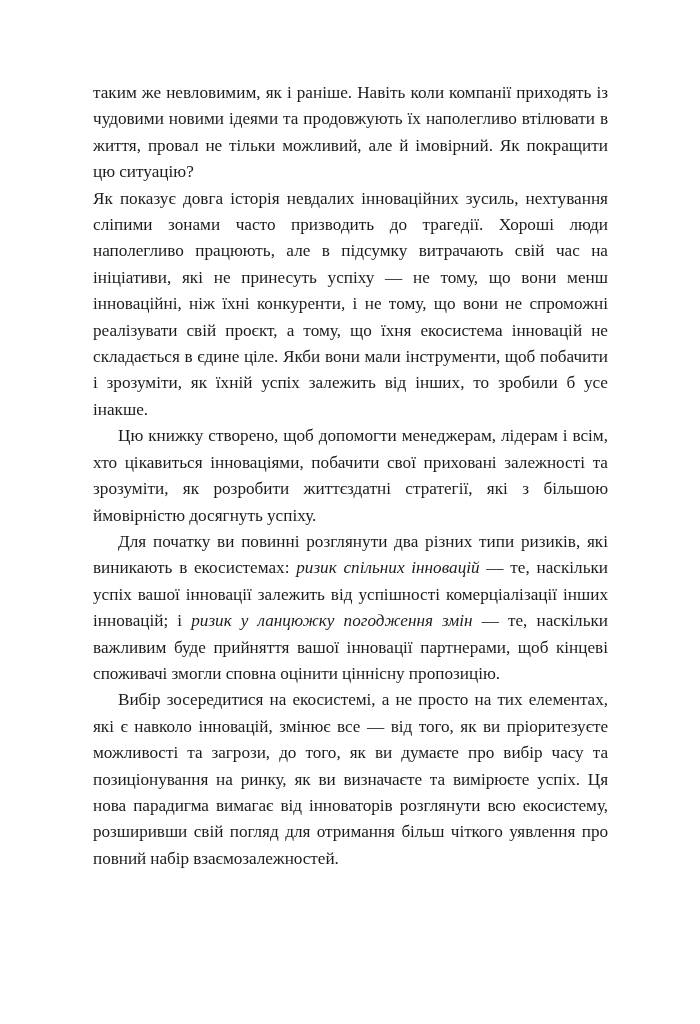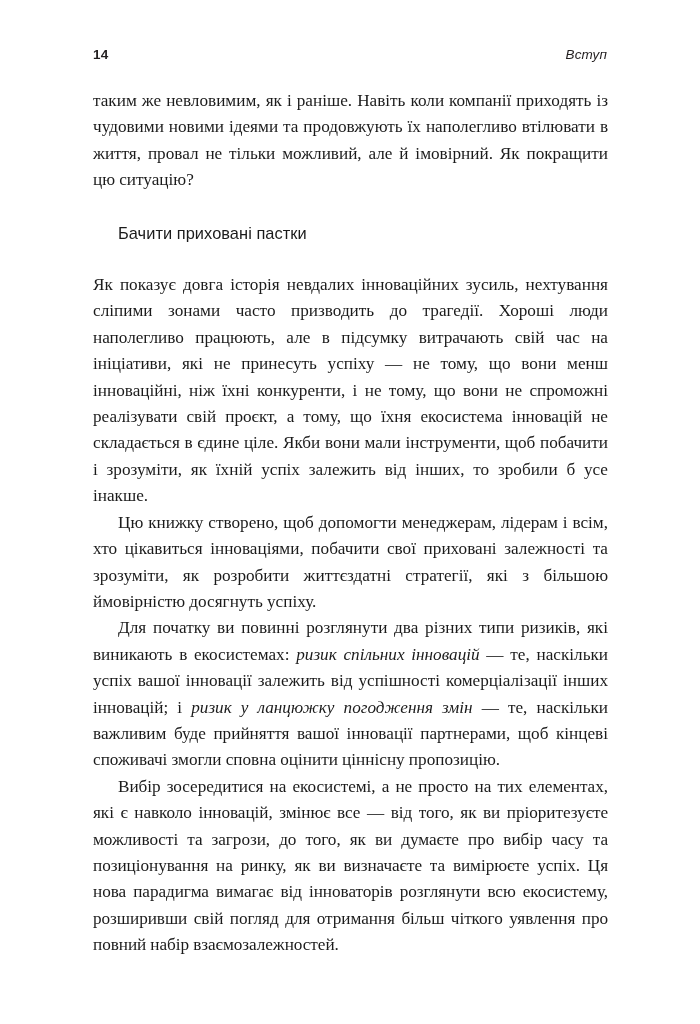--- a/index.html
+++ b/index.html
@@ -53,21 +53,21 @@
     font-weight: 400;
     color: #231f20;
     line-height: 1;
     letter-spacing: 0.1px;
   }
 
   
   .text-block {
     position: absolute;
     left: 93px;
-    top: 88px;
+    top: 80px;
     width: 515px;
   }
 
   p.body-par {
     margin: 0;
     font-size: 17.2px;
     line-height: 26.4px;
     text-align: justify;
     text-justify: inter-word;
     text-indent: 0;
@@ -98,30 +98,25 @@
 
   em.term {
     font-style: italic;
   }
 </style>
 </head>
 <body>
 
 <div class="page">
 
-  <div class="running-head">
-    <span class="folio">14</span>
-    <span class="running-title">Вступ</span>
-  </div>
 
   <div class="text-block">
 
     <p class="body-par">таким же невловимим, як і раніше. Навіть коли компанії приходять із чудовими новими ідеями та продовжують їх наполегливо втілювати в життя, провал не тільки можливий, але й імовірний. Як покращити цю ситуацію?</p>
 
-    <h2 class="subhead">Бачити приховані пастки</h2>
 
     <p class="body-par">Як показує довга історія невдалих інноваційних зусиль, нехтування сліпими зонами часто призводить до трагедії. Хороші люди наполегливо працюють, але в підсумку витрачають свій час на ініціативи, які не принесуть успіху — не тому, що вони менш інноваційні, ніж їхні конкуренти, і не тому, що вони не спроможні реалізувати свій проєкт, а тому, що їхня екосистема інновацій не складається в єдине ціле. Якби вони мали інструменти, щоб побачити і зрозуміти, як їхній успіх залежить від інших, то зробили б усе інакше.</p>
 
     <p class="body-par indent">Цю книжку створено, щоб допомогти менеджерам, лідерам і всім, хто цікавиться інноваціями, побачити свої приховані залежності та зрозуміти, як розробити життєздатні стратегії, які з більшою ймовірністю досягнуть успіху.</p>
 
     <p class="body-par indent"><span>Для початку ви повинні розглянути два різних типи ризиків, які виникають в екосистемах: </span><em class="term">ризик спільних інновацій</em><span> — те, наскільки успіх вашої інновації залежить від успішності комерціалізації інших інновацій; і </span><em class="term">ризик у ланцюжку погодження змін</em><span> — те, наскільки важливим буде прийняття вашої інновації партнерами, щоб кінцеві споживачі змогли сповна оцінити ціннісну пропозицію.</span></p>
 
     <p class="body-par indent tight">Вибір зосередитися на екосистемі, а не просто на тих елементах, які є навколо інновацій, змінює все — від того, як ви пріоритезуєте можливості та загрози, до того, як ви думаєте про вибір часу та позиціонування на ринку, як ви визначаєте та вимірюєте успіх. Ця нова парадигма вимагає від інноваторів розглянути всю екосистему, розширивши свій погляд для отримання більш чіткого уявлення про повний набір взаємозалежностей.</p>
 
   </div>

